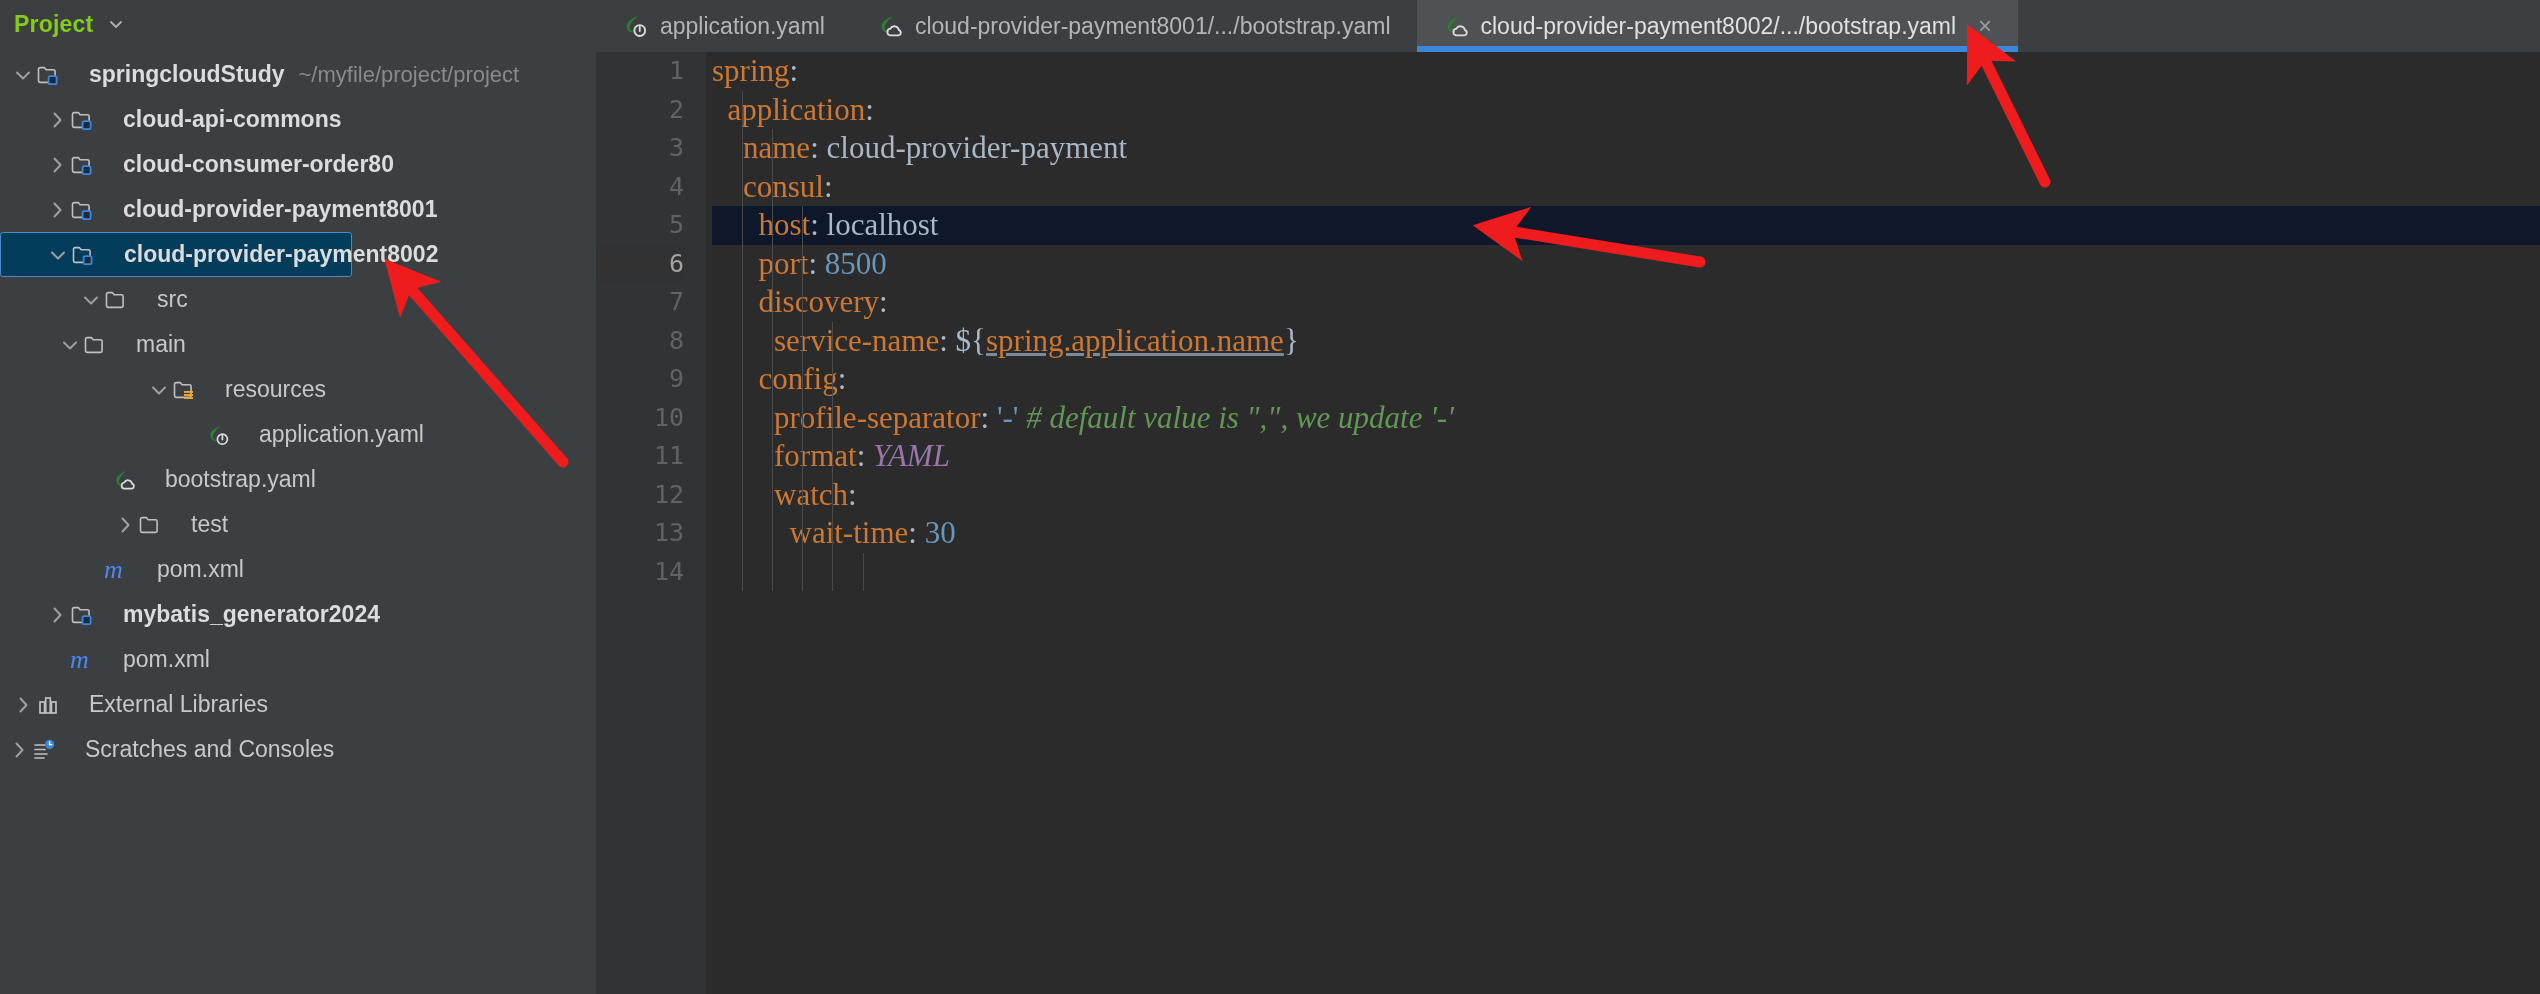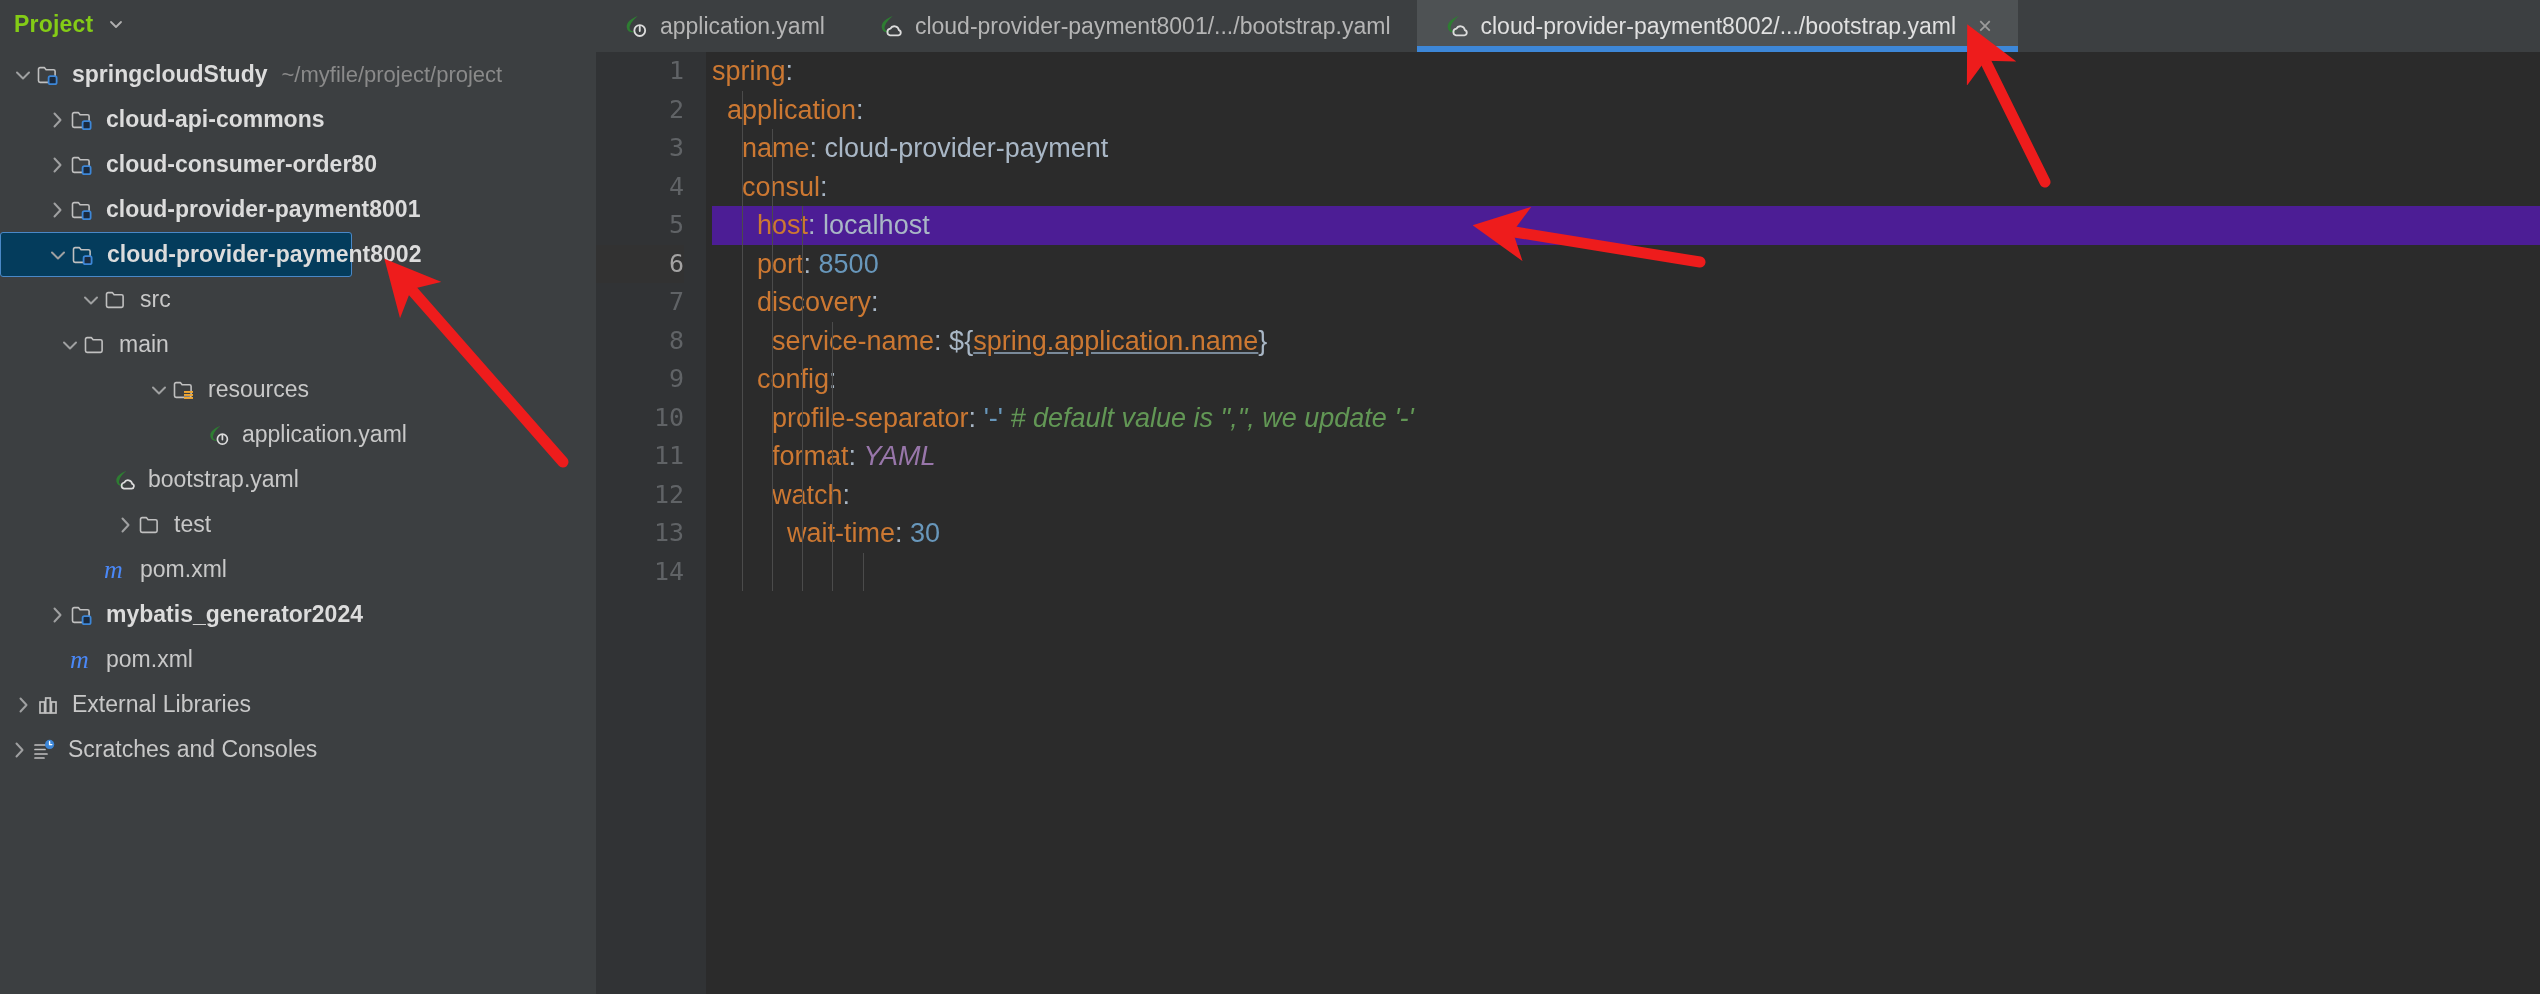--- a/index.html
+++ b/index.html
@@ -42,21 +42,21 @@
   }
   .tree-row.selected {
     background: #043c5c;
     border: 1px solid #4a88c7;
     border-radius: 3px;
     margin-right: 244px;
   }
   .tree-row.bold .label { font-weight: bold; color: #dcdcdc; }
   .toggle { width: 26px; height: 26px; display:flex; align-items:center; justify-content:center; flex: 0 0 26px;}
   .icon-slot { width: 34px; height: 26px; display:flex; align-items:center; justify-content:flex-start; flex:0 0 34px; }
-  .label { margin-left: 2px; }
+  .label { margin-left: 19px; }
   .hint { color: #8a8a8a; margin-left: 14px; font-weight: normal; font-size: 22px; }
 
   
   .editor-area {
     flex: 1 1 auto;
     position: relative;
     background: #2b2b2b;
     display: flex;
     flex-direction: column;
     overflow: hidden;
@@ -111,33 +111,33 @@
     font-family: "DejaVu Sans Mono", monospace;
     font-size: 25px;
     color: #606366;
   }
   .gutter .gline { height: 38.5px; line-height: 38.5px; }
   .gutter .gline.cur { color: #a4a3a3; background: #323232; }
 
   .code {
     flex: 1 1 auto;
     position: relative;
-    font-family: Liberation Sans, sans-serif;
-    font-size: 27px;
+    font-family: Liberation Serif, serif;
+    font-size: 31px;
     color: #a9b7c6;
     padding-left: 6px;
     overflow: hidden;
   }
   .cline {
     height: 38.5px;
     line-height: 38.5px;
     white-space: pre;
     position: relative;
   }
-  .cline.cur { background: #4c1d95; }
+  .cline.cur { background: #0f172a; }
   .k   { color: #cc7832; }        
   .col { color: #a9b7c6; }        
   .v   { color: #a9b7c6; }        
   .num { color: #6897bb; }        
   .lit { color: #9876aa; font-style: italic; }  
   .cmt { color: #629755; font-style: italic; }
   .ph  { color: #a9b7c6; }
   .lnk { color: #cc7832; text-decoration: underline; text-decoration-color:#7a8a9a; }
   .qs  { color: #6897bb; }
 

